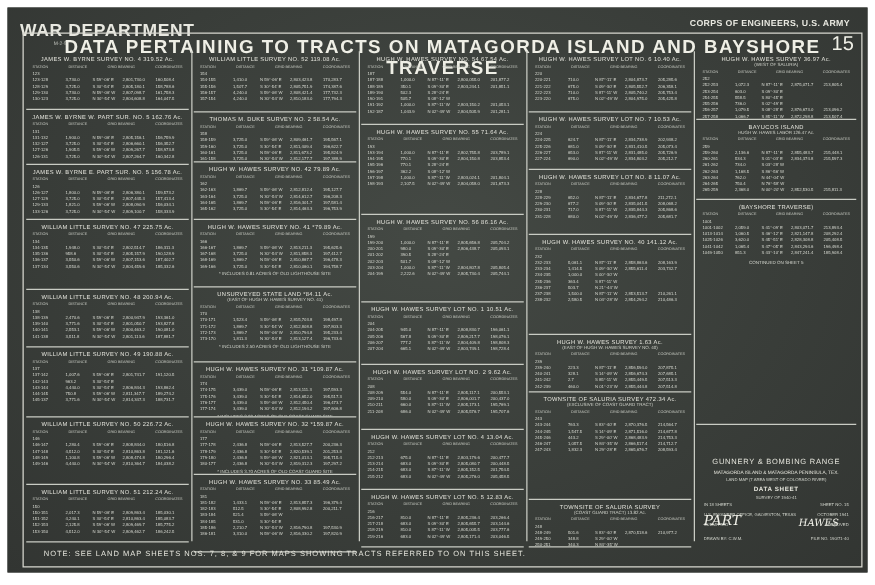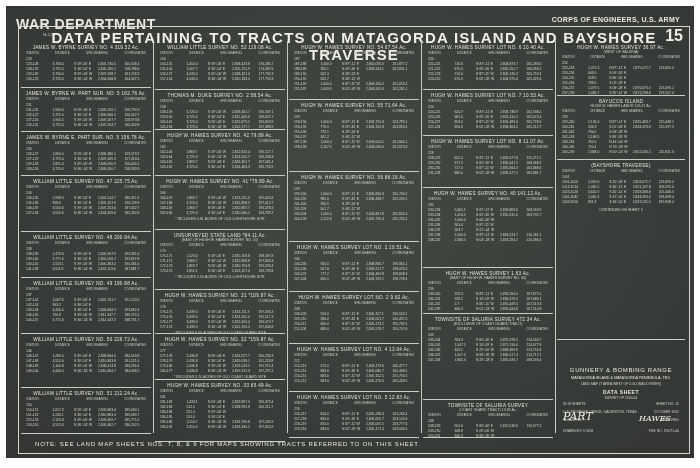--- a/index.html
+++ b/index.html
@@ -3,21 +3,21 @@
 <meta charset="utf-8">
 <style>
   html,body{margin:0;padding:0;background:#ffffff;}
   body{width:700px;height:468px;position:relative;overflow:hidden;font-family:"Liberation Sans",sans-serif;}
   .sheet{position:absolute;left:6px;top:6px;width:688px;height:452px;background:#3b3f3b;
     background-image:radial-gradient(ellipse at 50% 40%, #444944 0%, #393d39 60%, #323532 100%);}
   .topline{position:absolute;left:10px;top:10px;color:#e8e8e0;font-size:14px;letter-spacing:0.5px;font-weight:bold;}
   .topright{position:absolute;right:14px;top:10px;color:#e8e8e0;font-size:7px;letter-spacing:0.3px;font-weight:bold;}
   .frame{position:absolute;left:12px;top:20px;width:670px;height:426px;border:1px solid #d8d8d0;}
   .title{position:absolute;left:0;right:0;top:2px;text-align:center;color:#efefe6;font-size:15px;font-weight:bold;letter-spacing:1.2px;}
-  .sheetno{position:absolute;right:6px;top:0px;color:#efefe6;font-size:16px;font-weight:bold;}
+  .sheetno{position:absolute;right:6px;top:0px;color:#efefe6;font-size:16px;font-weight:normal;}
   .smallmark{position:absolute;left:24px;top:5px;color:#bfc2bb;font-size:4px;}
   .col{position:absolute;top:14px;border-right:1px solid #c9ccc4;}
   .block{position:absolute;left:2px;right:2px;border-bottom:1px solid #c9ccc4;overflow:hidden;}
   .bh{color:#e4e4dc;font-size:4.6px;text-align:center;margin-top:4px;letter-spacing:0.3px;white-space:nowrap;}
   .bsub{color:#cfd2ca;font-size:3.6px;text-align:center;white-space:nowrap;}
   .colhdr{display:flex;justify-content:space-between;color:#c8cbc3;font-size:3px;padding:1px 5px;}
   .rows{padding:1px 5px;}
   .r{display:flex;color:#d6d8d0;font-size:3.4px;line-height:5px;white-space:nowrap;}
   .r span:nth-child(1){width:22%;}
   .r span:nth-child(2){width:18%;}

